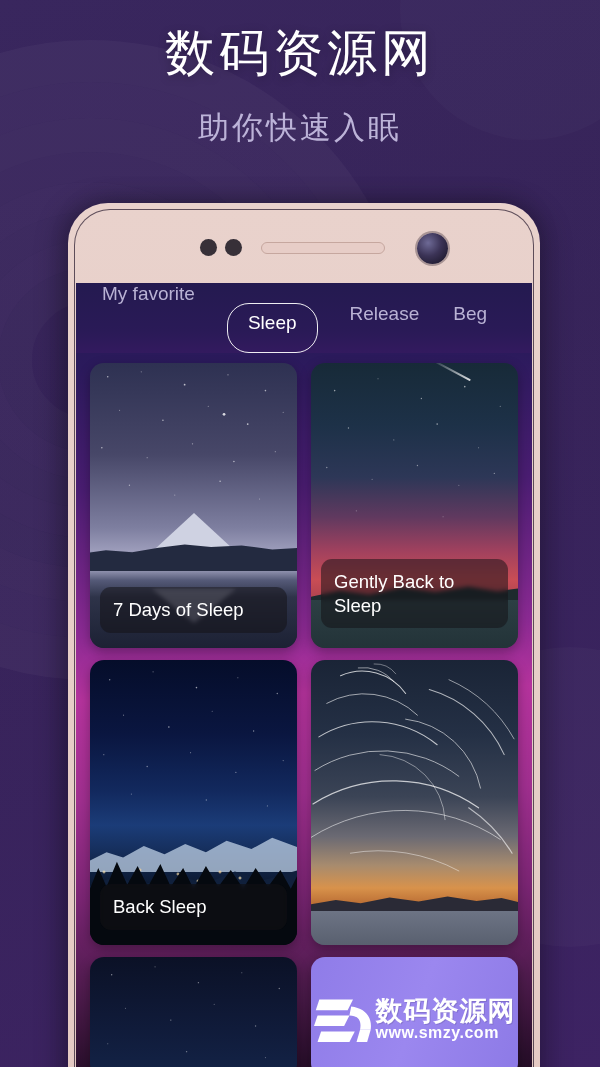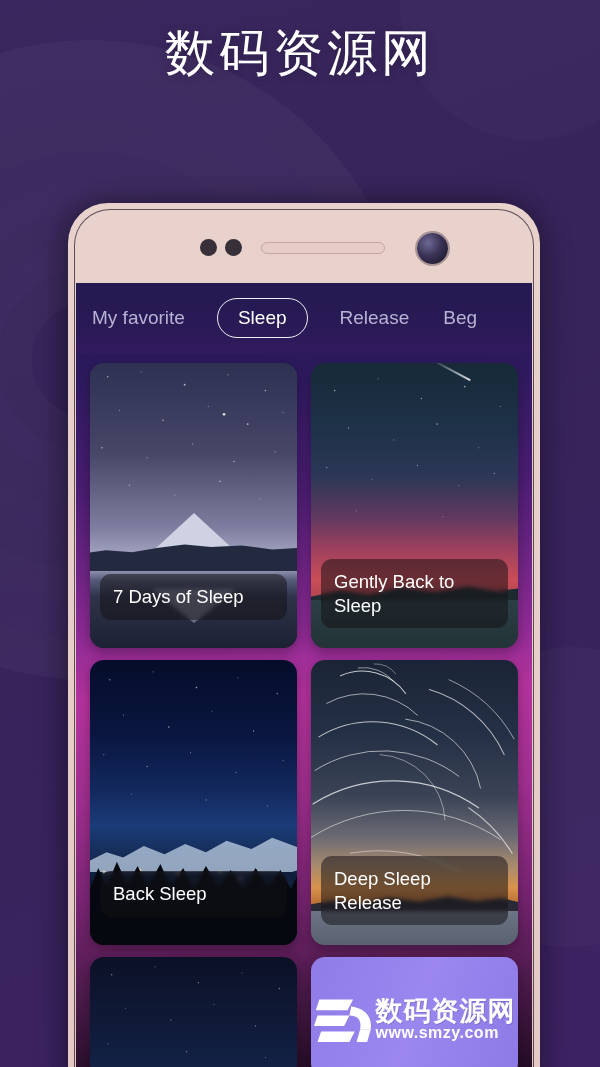--- a/index.html
+++ b/index.html
@@ -103,30 +103,30 @@
        #a02f8f 62%,
        #7a2573 74%,
        #4a1a49 86%,
        #2a0f2c 94%,
        #1a0a1e 100%);
   }
 
   
   .tabbar {
     position:relative; height:70px;
-    display:flex; align-items:center;
-    padding:0 14px;
+    display:flex; 
+    padding:0 24px;
     background:linear-gradient(180deg,#241a50 0%, #2a1a57 70%, #331a5f 100%);
     overflow:hidden;
   }
   .tab {
     color:#b9b2d4; font-size:19px; white-space:nowrap;
     padding:0 2px; flex:0 0 auto;
   }
-  .tab + .tab { margin-left:30px; }
+  .tab + .tab { margin-left:30px;margin-top:20px; }
   .tab.selected {
     color:#ffffff;
     border:1.6px solid rgba(255,255,255,0.92);
     border-radius:22px;
     padding:8px 20px;
   }
 
   
   .grid {
     position:relative;
@@ -145,21 +145,21 @@
   .card .art { position:absolute; inset:0; }
   .card .stars { position:absolute; inset:0; opacity:0.85; }
   .label {
     position:absolute; left:10px; right:10px;
     background:rgba(20,18,22,0.52);
     border-radius:11px;
     padding:11px 13px;
     color:#fff; font-size:18.5px; line-height:1.28;
     backdrop-filter:blur(2px);
   }
-  .label.bottom { bottom:28px; }
+  .label.bottom { bottom:15px; }
   .label.upper  { top:196px; }
 
   
   .art-fuji {
     background:linear-gradient(180deg,#2e3152 0%, #474768 32%, #7e7fa0 58%, #9d9dbb 66%, #2b3046 70%, #1b2033 100%);
   }
   .fuji-mtn {
     position:absolute; left:50%; top:150px; transform:translateX(-50%);
     width:0; height:0;
     border-left:52px solid transparent; border-right:52px solid transparent;
@@ -278,20 +278,21 @@
       <div class="ring r5"></div>
       <div class="ring r6"></div>
     <div class="ring r7"></div>
       <div class="ring r8"></div>
   </div>
   <div class="blob-br"></div>
   <div class="blob-tr"></div>
 
   <div class="headings">
     <div class="title">数码资源网</div>
+    <div class="subtitle">助你快速入眠</div>
   </div>
 
   <div id="phone">
     <div id="phone-inner-outline"></div>
 
     <div class="bezel">
       <div class="dot-pair">
         <div class="dot"></div>
         <div class="dot"></div>
       </div>
@@ -420,21 +421,20 @@
                 <path d="M140 20 A 140 140 0 0 1 206 80" stroke-width="1" opacity=".55"></path>
                 <path d="M96 60 A 88 88 0 0 1 172 130" stroke-width="1" opacity=".6"></path>
                 <path d="M70 96 A 70 70 0 0 1 136 162" stroke-width=".9" opacity=".5"></path>
                 <path d="M160 150 A 150 150 0 0 1 204 196" stroke-width="1.2" opacity=".6"></path>
                 <path d="M40 196 A 170 170 0 0 1 150 214" stroke-width="1" opacity=".45"></path>
               </g>
             </svg>
             <div class="trails-ridge"></div>
             <div class="trails-sea"></div>
           </div>
-          <div class="label upper">Deep Sleep Release</div>
         </div>
 
         <div class="card partial">
           <div class="art art-darkstars">
             <svg class="stars" viewBox="0 0 210 120" preserveAspectRatio="none">
               <g fill="#ffffff">
                 <circle cx="22" cy="18" r="0.7" opacity=".6"></circle>
                   <circle cx="66" cy="10" r="0.6" opacity=".45"></circle>
                 <circle cx="110" cy="26" r="0.7" opacity=".55"></circle>
                   <circle cx="154" cy="16" r="0.6" opacity=".45"></circle>

